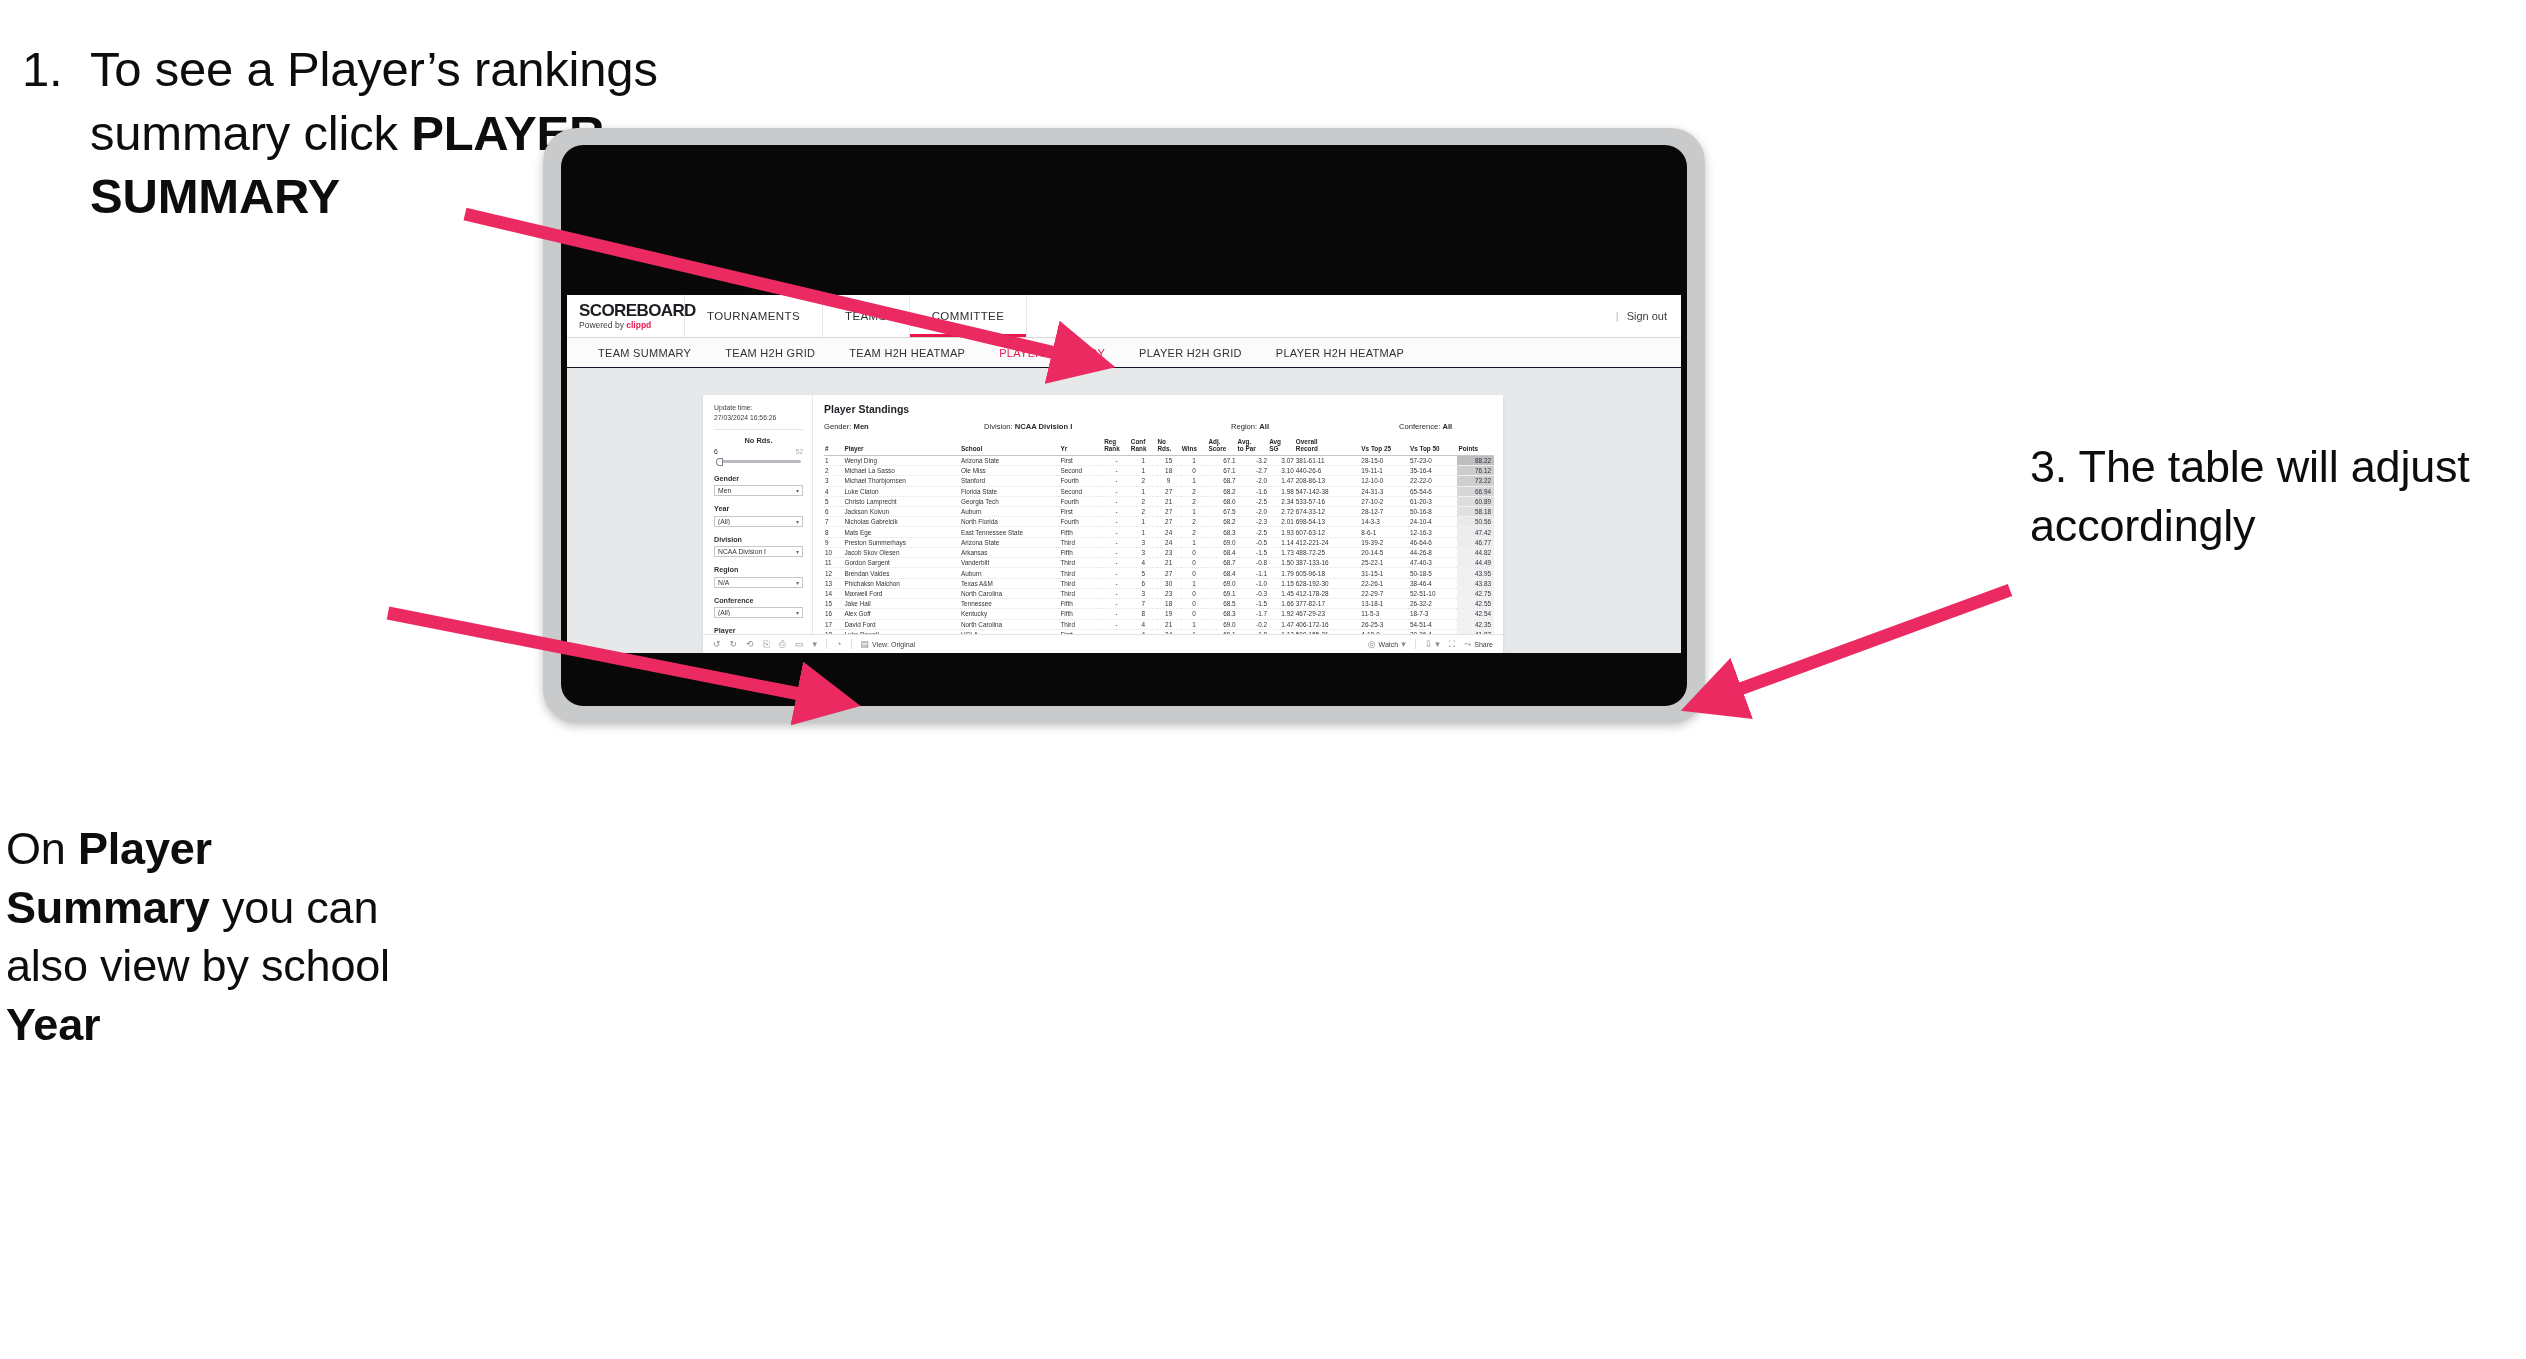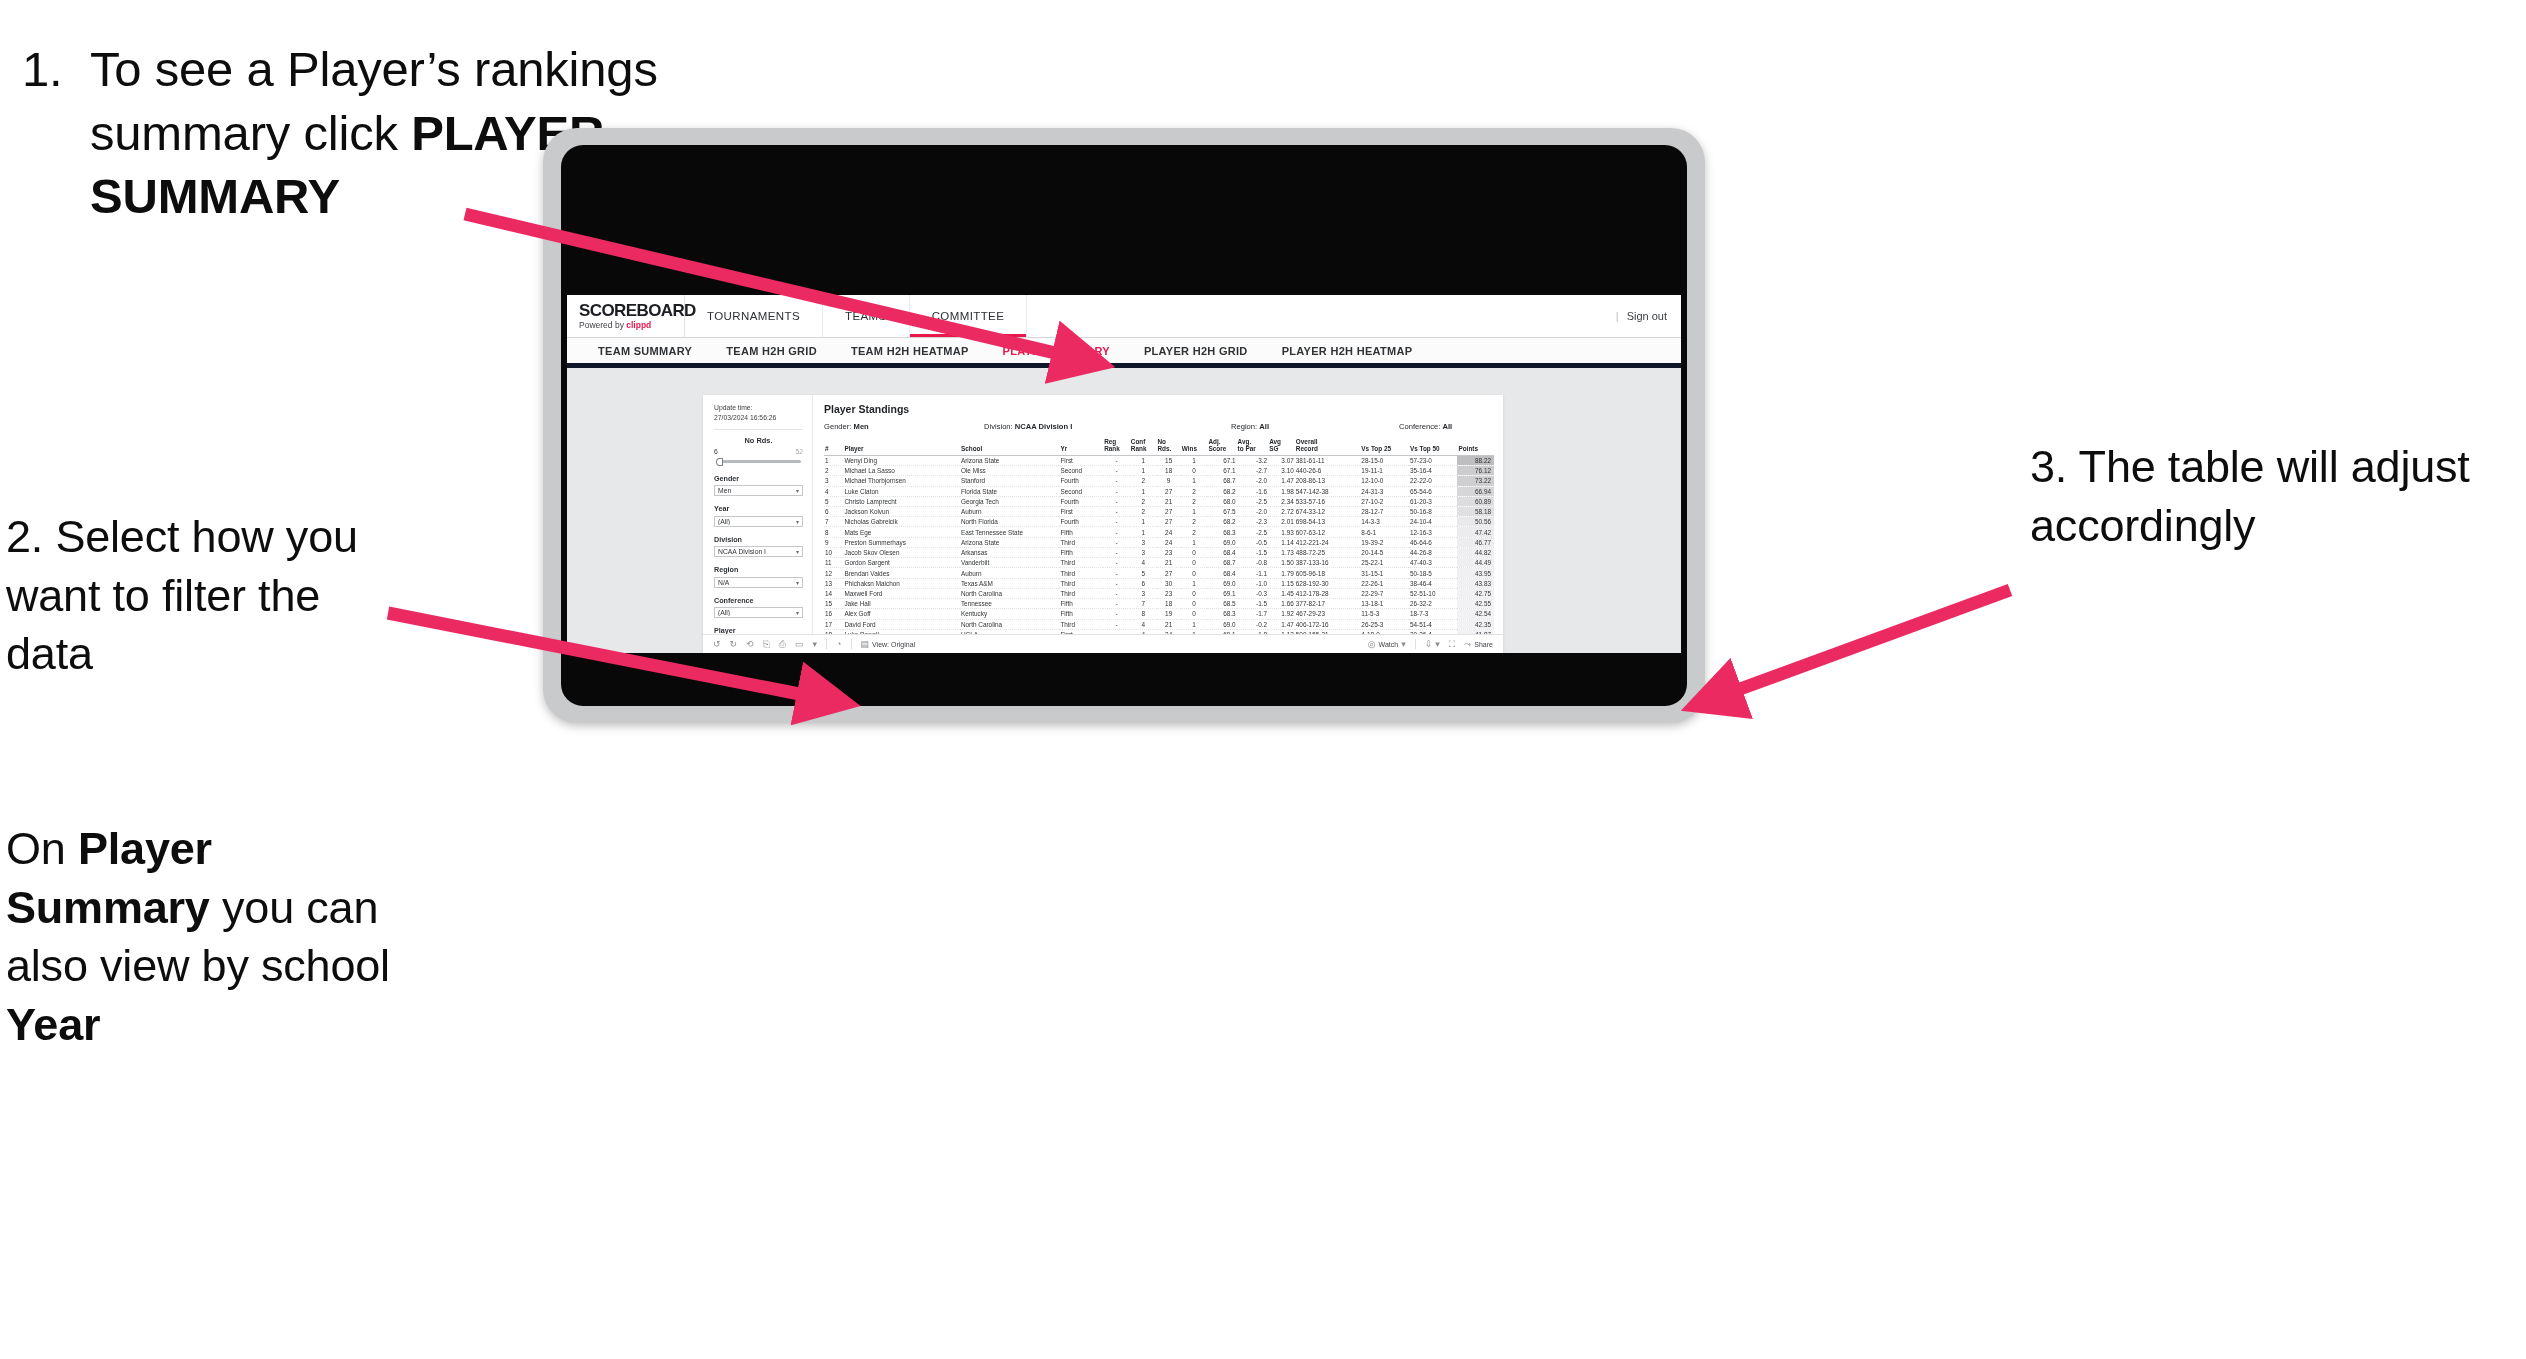--- a/index.html
+++ b/index.html
@@ -99,22 +99,22 @@
   #header-right {
     display: flex; align-items: center; gap: 8px;
     padding-right: 14px; font-size: 11px; color: #3a3d42;
   }
   #header-right .sep { color: #b9bcc0; }
   #header-right .su { cursor: pointer; }
 
   
   #subnav {
     height: 30px; background: #fbfbfb;
-    border-bottom: 5px solid #0f172a;
-    display: flex; align-items: center; padding-left: 14px; gap: 0; font-weight: bold;
+    border-bottom: 1px solid #0f172a;
+    display: flex; align-items: center; padding-left: 14px; gap: 0;
   }
   .subtab {
     font-size: 11px; color: #2f3235; letter-spacing: .3px;
     padding: 0 17px; cursor: pointer; white-space: nowrap;
   }
   .subtab.active { color: #e8174c; }
 
   
   #dash-wrap { position: relative; height: 285px; background: #e7e8ea; }
   #dash {
@@ -218,21 +218,20 @@
 
   <div class="anno" id="anno1">
     <span class="num">1.</span>
     <span class="body">
       <span>To see a Player’s rankings</span><br>
       <span>summary click </span><b>PLAYER</b><br>
       <b>SUMMARY</b>
     </span>
   </div>
 
-  <div class="anno" id="anno2">2. Select how you want to filter the data</div>
   <div class="anno" id="anno2b">
     <span>On </span><b>Player Summary</b><span> you can also view by school </span><b>Year</b>
   </div>
 
   <div class="anno" id="anno3">3. The table will adjust accordingly</div>
 
   <div id="tablet">
     <div id="tablet-inner">
       <div class="cam c1"></div>
       <div class="cam c2"></div>

